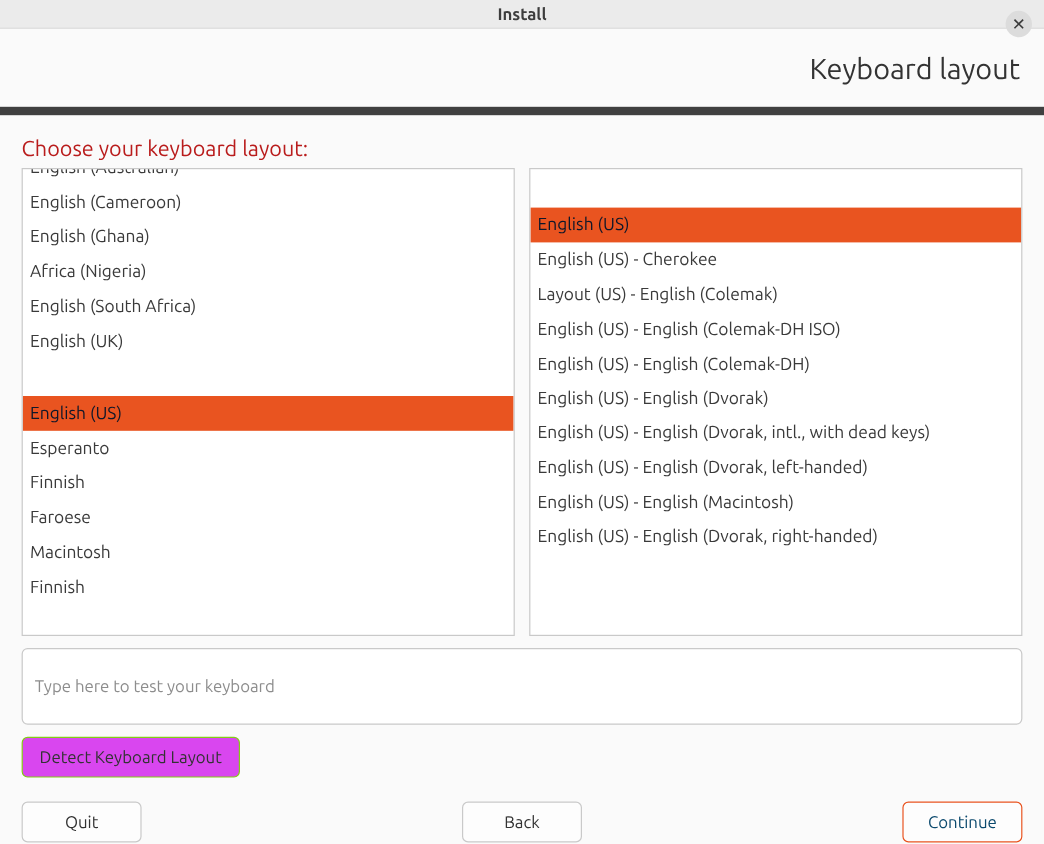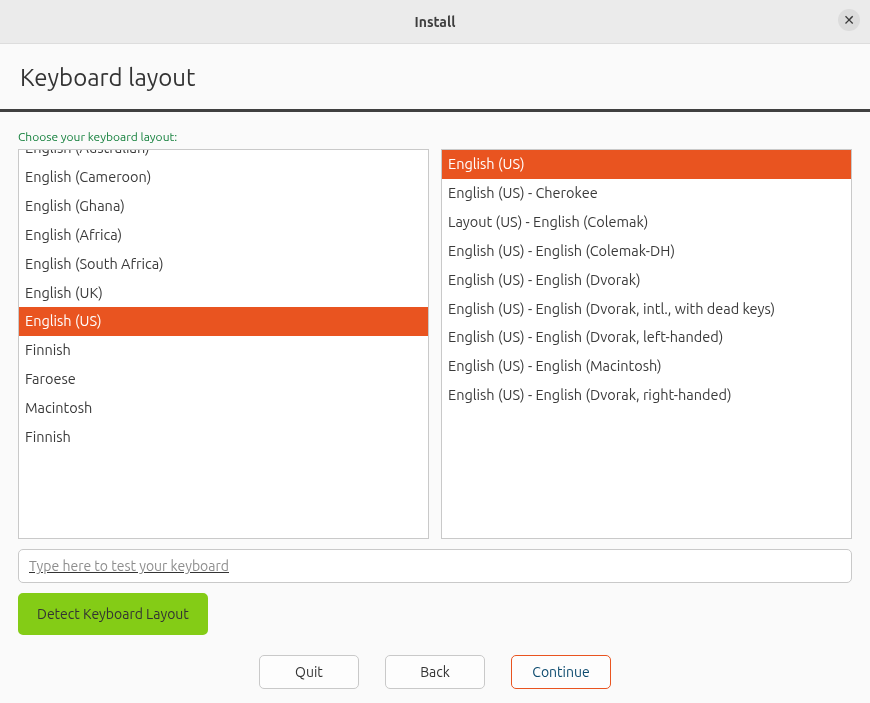--- a/index.html
+++ b/index.html
@@ -12,21 +12,21 @@
       font-family: Ubuntu, "Segoe UI", "Helvetica Neue", Arial, sans-serif;
       font-size: 14px;
       color: #333;
       background: #fafafa;
       width: 870px;
       height: 703px;
       overflow: hidden;
     }
     
     .titlebar {
-      height: 44px;
+      height: 24px;
       background: #ebebeb;
       border-bottom: 1px solid #ddd;
       display: flex;
       align-items: center;
       justify-content: center;
       position: relative;
     }
     
     .titlebar-title {
       font-size: 14px;
@@ -51,36 +51,37 @@
       line-height: 1;
     }
     
     .content {
       padding: 0;
       background: #fafafa;
     }
     
     .page-header {
       padding: 20px 20px 18px 20px;
-      border-bottom: 3px solid #404040;
+      border-bottom: 7px solid #404040;
+      text-align: right;
     }
     
     .page-title {
       font-size: 24px;
       font-weight: 400;
       color: #333;
     }
     
     .main {
       padding: 18px 18px 0 18px;
     }
     
     .prompt {
-      font-size: 12px;
-      color: #15803d;
+      font-size: 18px;
+      color: #b91c1c;
       margin-bottom: 6px;
     }
     
     .lists {
       display: flex;
       gap: 12px;
       height: 390px;
     }
     
     .listbox {
@@ -99,55 +100,55 @@
       padding: 3px 6px;
       font-size: 14.5px;
       color: #3a3a3a;
       cursor: pointer;
       white-space: nowrap;
       line-height: 1.58;
     }
     
     .list-item.selected {
       background: #e95420;
-      color: #ffffff;
+      color: #0f172a;
+      margin-top: 32px;
     }
     
     .test-input {
       width: 100%;
       margin-top: 10px;
-      padding: 8px 10px;
+      padding: 23px 10px;
       border: 1px solid #c9c9c9;
       border-radius: 5px;
       font-size: 14px;
       font-family: inherit;
       background: #fff;
       color: #333;
-      text-decoration: underline;
     }
     
     .test-input::placeholder {
       color: #8d8d8d;
     }
     
     .detect-button {
       margin-top: 10px;
       padding: 8px 14px;
-      border: 5px solid #84cc16;
+      border: 1px solid #84cc16;
       border-radius: 5px;
-      background: #84cc16;
+      background: #d946ef;
       font-size: 14px;
       font-family: inherit;
       color: #333;
       cursor: pointer;
     }
     
     .footer-buttons {
       display: flex;
-      justify-content: center;
+      justify-content: space-between;
       gap: 26px;
       margin-top: 20px;
       padding-right: 0;
     }
     
     .btn {
       padding: 8px 0;
       width: 100px;
       border: 1px solid #c9c9c9;
       border-radius: 5px;
@@ -200,35 +201,37 @@
 
   <div class="main">
     <div class="prompt">Choose your keyboard layout:</div>
     
     <div class="lists">
       <div class="listbox" id="left-listbox">
         <div class="listbox-inner" id="left-inner" style="margin-top:-16px">
             <div class="list-item">English (Australian)</div>
             <div class="list-item">English (Cameroon)</div>
             <div class="list-item">English (Ghana)</div>
-            <div class="list-item">English (Africa)</div>
+            <div class="list-item">Africa (Nigeria)</div>
             <div class="list-item">English (South Africa)</div>
             <div class="list-item">English (UK)</div>
             <div class="list-item selected">English (US)</div>
+            <div class="list-item">Esperanto</div>
             <div class="list-item">Finnish</div>
             <div class="list-item">Faroese</div>
             <div class="list-item">Macintosh</div>
             <div class="list-item">Finnish</div>
           </div>
       </div>
       <div class="listbox" id="right-listbox">
         <div class="listbox-inner" id="right-inner">
             <div class="list-item selected">English (US)</div>
             <div class="list-item">English (US) - Cherokee</div>
             <div class="list-item">Layout (US) - English (Colemak)</div>
+            <div class="list-item">English (US) - English (Colemak-DH ISO)</div>
             <div class="list-item">English (US) - English (Colemak-DH)</div>
             <div class="list-item">English (US) - English (Dvorak)</div>
             <div class="list-item">English (US) - English (Dvorak, intl., with dead keys)</div>
             <div class="list-item">English (US) - English (Dvorak, left-handed)</div>
             <div class="list-item">English (US) - English (Macintosh)</div>
             <div class="list-item">English (US) - English (Dvorak, right-handed)</div>
           </div>
       </div>
     </div>
     

